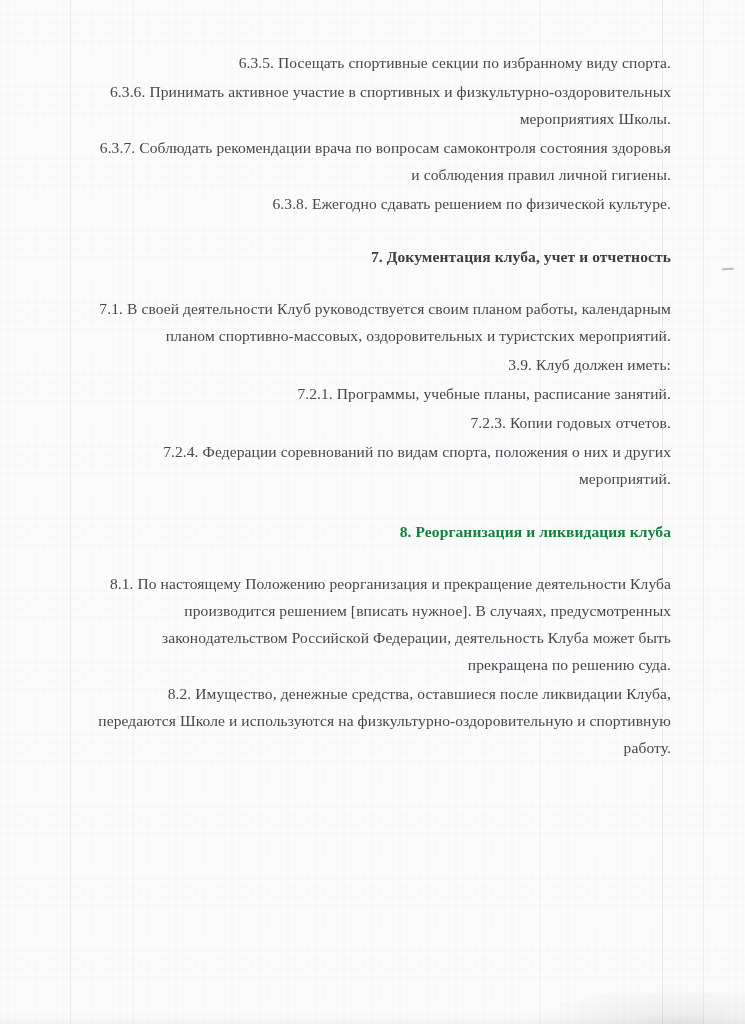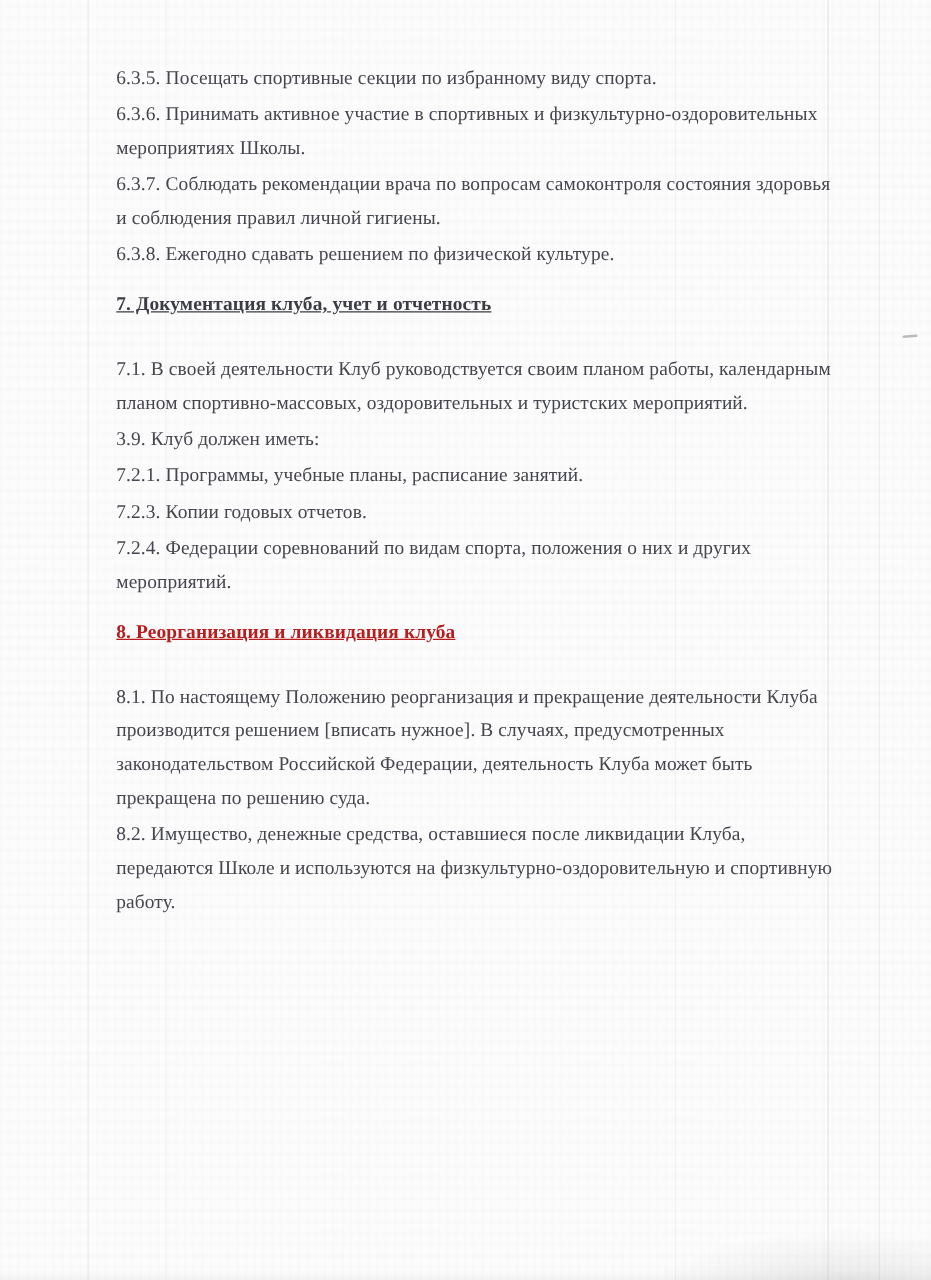--- a/index.html
+++ b/index.html
@@ -72,44 +72,43 @@
     font-size: 15.5px;
     line-height: 27px;
     letter-spacing: 0.1px;
   }
   .para {
     margin: 0 0 2px 0;
   }
   .heading {
     font-weight: bold;
     color: #3b3c44;
-    margin: 13px 0 25px 0;
-    text-decoration: underline;
+    margin: 26px 0 25px 0;
   }
 </style>
 </head>
 <body style="background: rgb(252, 252, 252);">
 
 <div class="paper-noise"></div>
 <div class="scan-line l1"></div>
 <div class="scan-line l5"></div>
 <div class="scan-line l2"></div>
 <div class="scan-line l3"></div>
 <div class="scan-line l4"></div>
 <div class="scan-dash"></div>
 <div class="corner-smudge"></div>
 <div class="bottom-shade"></div>
 
-<div class="doc-content" id="doc-content" style="color: rgb(69, 70, 78);">
+<div class="doc-content" id="doc-content" style="color: rgb(69, 70, 78); text-align: right;">
     <div class="para">6.3.5. Посещать спортивные секции по избранному виду спорта.</div>
     <div class="para">6.3.6. Принимать активное участие в спортивных и физкультурно-оздоровительных мероприятиях Школы.</div>
     <div class="para">6.3.7. Соблюдать рекомендации врача по вопросам самоконтроля состояния здоровья и соблюдения правил личной гигиены.</div>
     <div class="para">6.3.8. Ежегодно сдавать решением по физической культуре.</div>
     <div class="heading" style="color: rgb(59, 60, 68);">7. Документация клуба, учет и отчетность</div>
     <div class="para">7.1. В своей деятельности Клуб руководствуется своим планом работы, календарным планом спортивно-массовых, оздоровительных и туристских мероприятий.</div>
     <div class="para">3.9. Клуб должен иметь:</div>
     <div class="para">7.2.1. Программы, учебные планы, расписание занятий.</div>
     <div class="para">7.2.3. Копии годовых отчетов.</div>
     <div class="para">7.2.4. Федерации соревнований по видам спорта, положения о них и других мероприятий.</div>
-    <div class="heading" style="color: #b91c1c;">8. Реорганизация и ликвидация клуба</div>
+    <div class="heading" style="color: #15803d;">8. Реорганизация и ликвидация клуба</div>
     <div class="para">8.1. По настоящему Положению реорганизация и прекращение деятельности Клуба производится решением [вписать нужное]. В случаях, предусмотренных законодательством Российской Федерации, деятельность Клуба может быть прекращена по решению суда.</div>
     <div class="para">8.2. Имущество, денежные средства, оставшиеся после ликвидации Клуба, передаются Школе и используются на физкультурно-оздоровительную и спортивную работу.</div>
   </div>
 
 </body></html>

